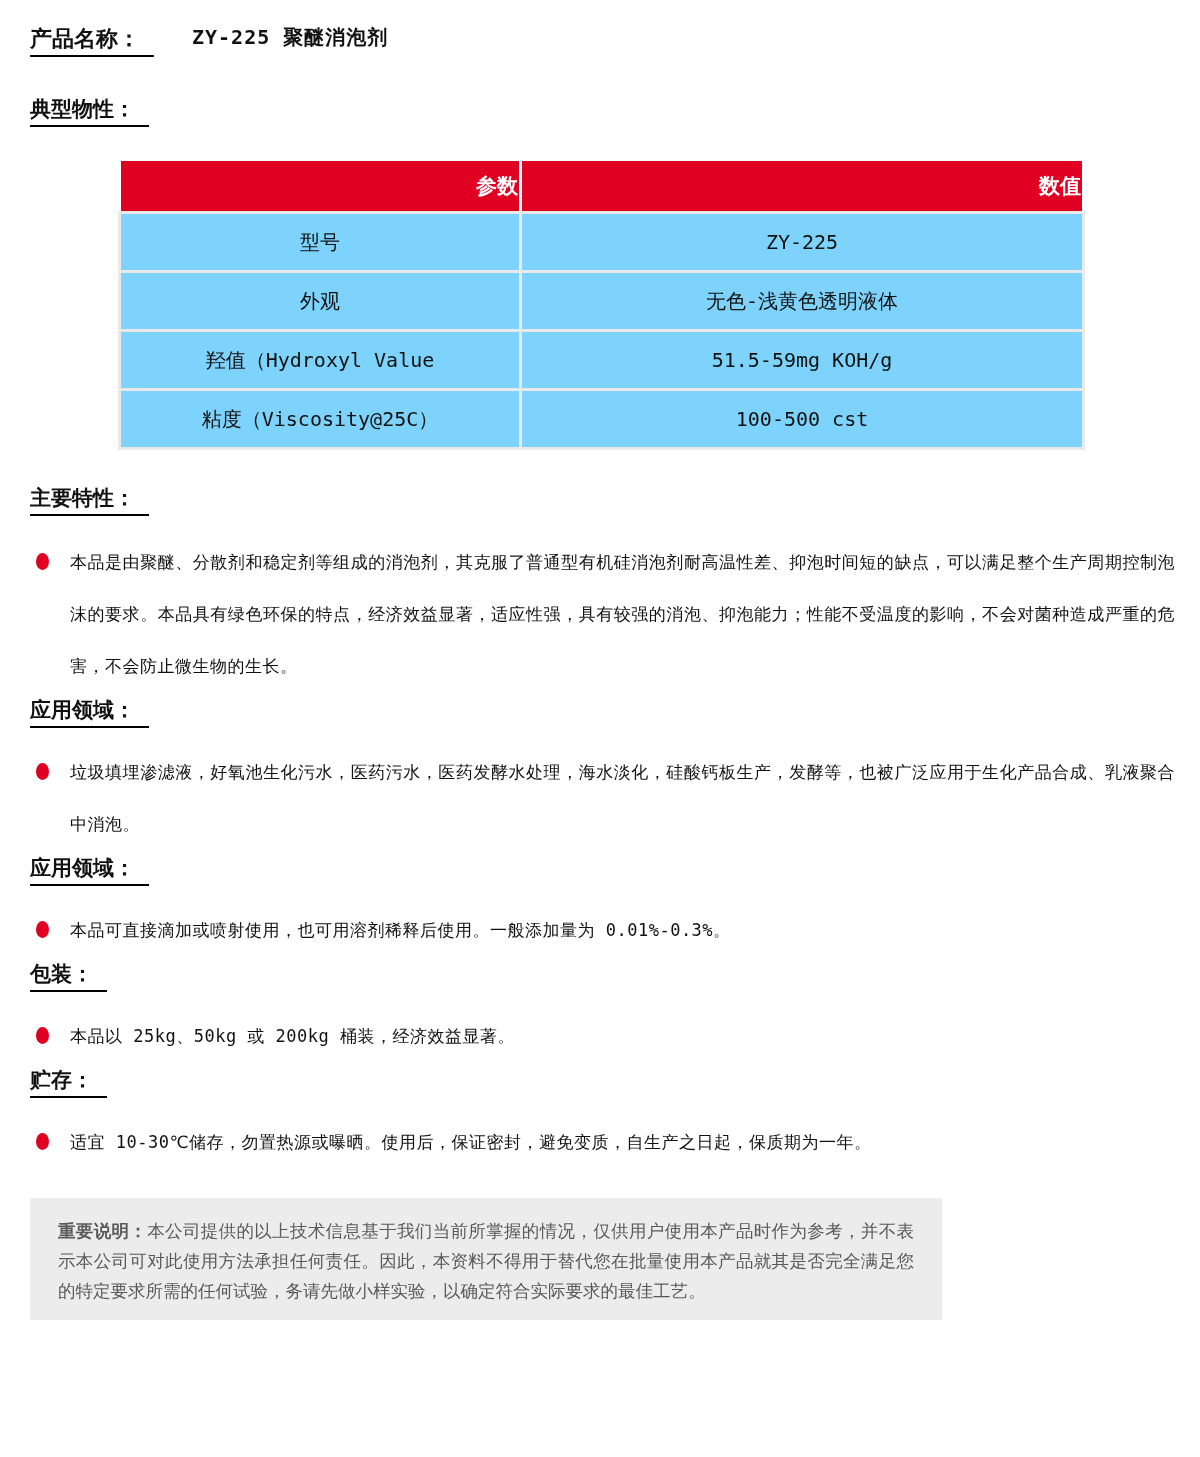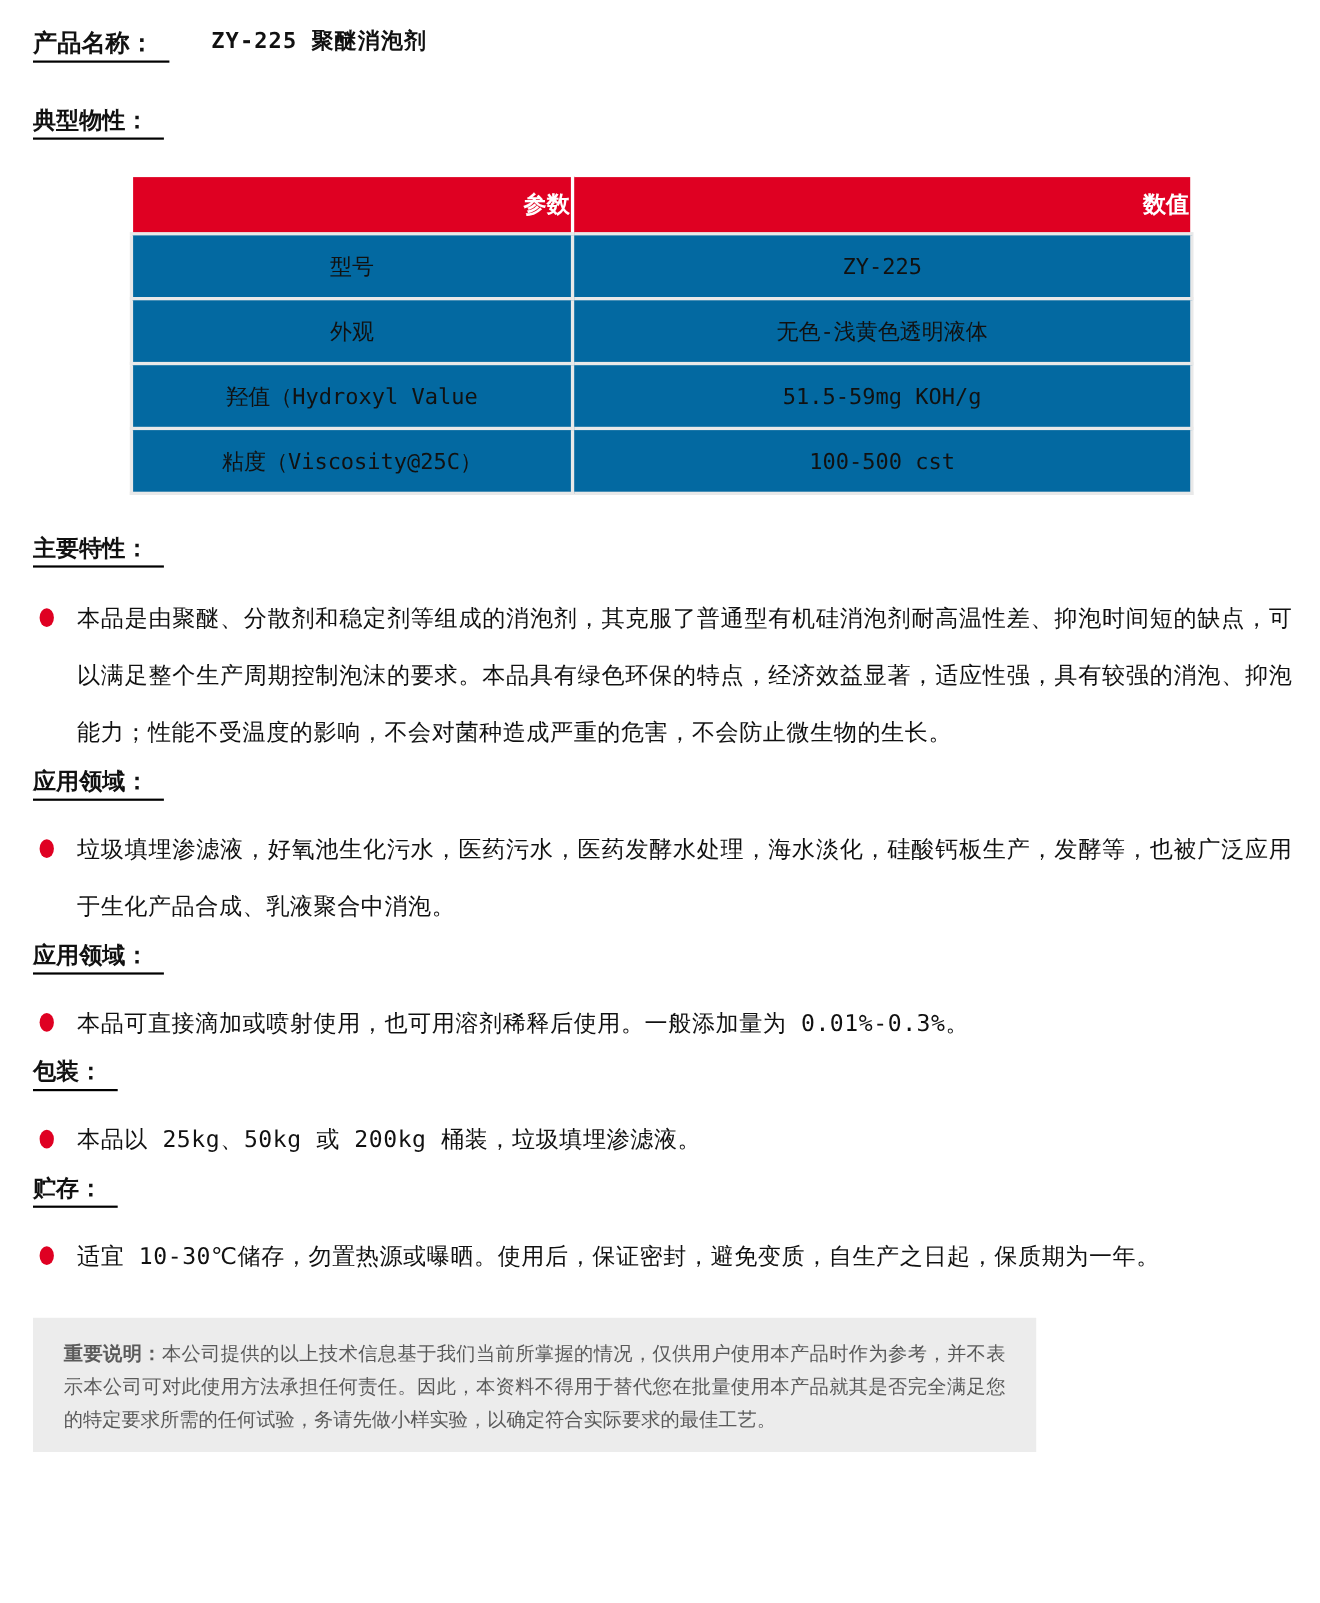--- a/index.html
+++ b/index.html
@@ -41,34 +41,34 @@
     width:964px;table-layout:fixed;
   }
   table.props col.c1{width:401px;}
   table.props col.c2{width:563px;}
   table.props th{
     background:var(--accent-red);color:#ffffff;font-size:21px;font-weight:bold;
     height:48px;text-align:right;vertical-align:middle;
     border:3px solid #ffffff;border-bottom:3px solid var(--table-border);
   }
   table.props td{
-    background:#0369a1;font-size:20px;height:54px;
+    background:#7dd3fc;font-size:20px;height:54px;
     text-align:center;vertical-align:middle;
     border:3px solid var(--table-border);
   }
 
   
   .bullet-item{display:flex;margin-top:20px;}
   .bullet-item.tight{margin-top:18px;}
   .bullet{
     flex:0 0 13px;width:13px;height:17px;margin:17px 21px 0 6px;
     background:var(--accent-red);border-radius:50%;
   }
   .bullet-text{
-    flex:1;font-size:21px;line-height:52px;text-align:justify;
+    flex:1;font-size:17px;line-height:52px;text-align:justify;
     letter-spacing:0.5px;
   }
 
   
   .notice{
     margin-top:30px;background:var(--notice-bg);
     padding:18px 28px 14px 28px;box-sizing:border-box;width:912px;
     font-size:17.5px;line-height:30px;color:var(--notice-text);
     text-align:justify;
   }
@@ -141,21 +141,21 @@
   <div class="bullet-item tight">
     <span class="bullet"></span>
     <div class="bullet-text">本品可直接滴加或喷射使用，也可用溶剂稀释后使用。一般添加量为 0.01%-0.3%。</div>
   </div>
 
   <div class="sec-heading mt-sec2">
     <span class="u">包装：</span>
   </div>
   <div class="bullet-item tight">
     <span class="bullet"></span>
-    <div class="bullet-text">本品以 25kg、50kg 或 200kg 桶装，垃圾填埋渗滤液。</div>
+    <div class="bullet-text">本品以 25kg、50kg 或 200kg 桶装，经济效益显著。</div>
   </div>
 
   <div class="sec-heading mt-sec2">
     <span class="u">贮存：</span>
   </div>
   <div class="bullet-item tight">
     <span class="bullet"></span>
     <div class="bullet-text">适宜 10-30℃储存，勿置热源或曝晒。使用后，保证密封，避免变质，自生产之日起，保质期为一年。</div>
   </div>
 

